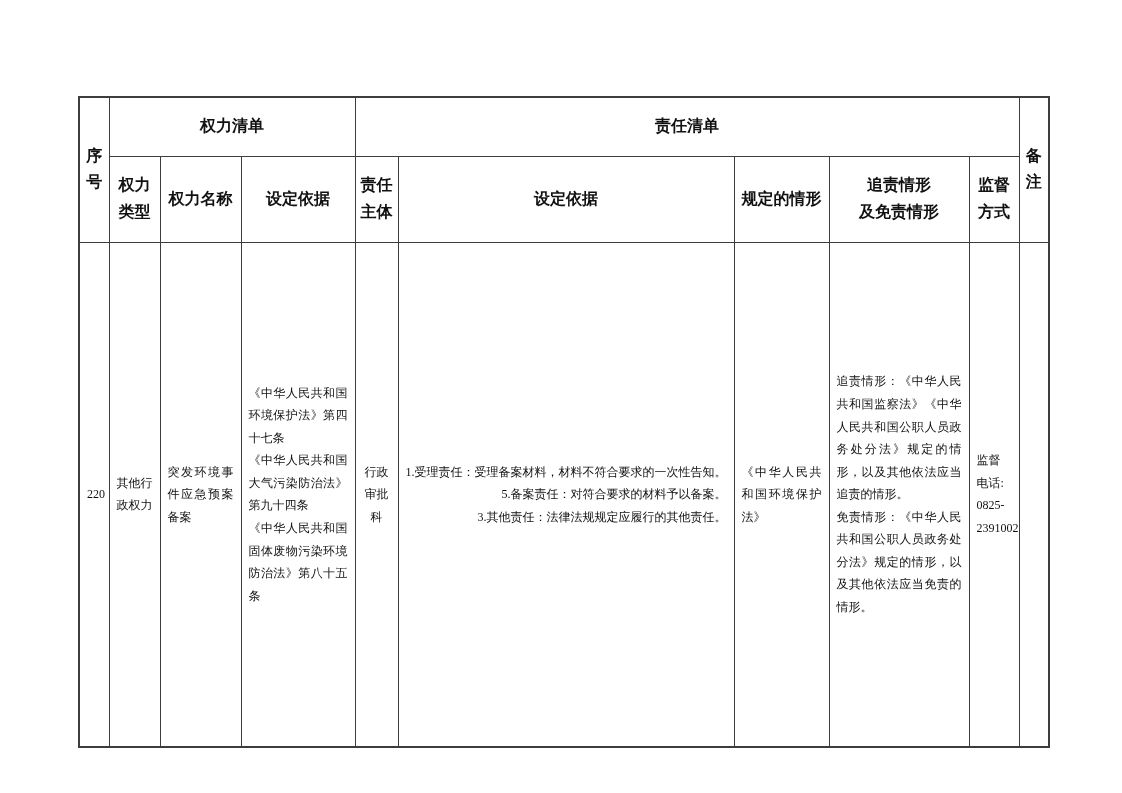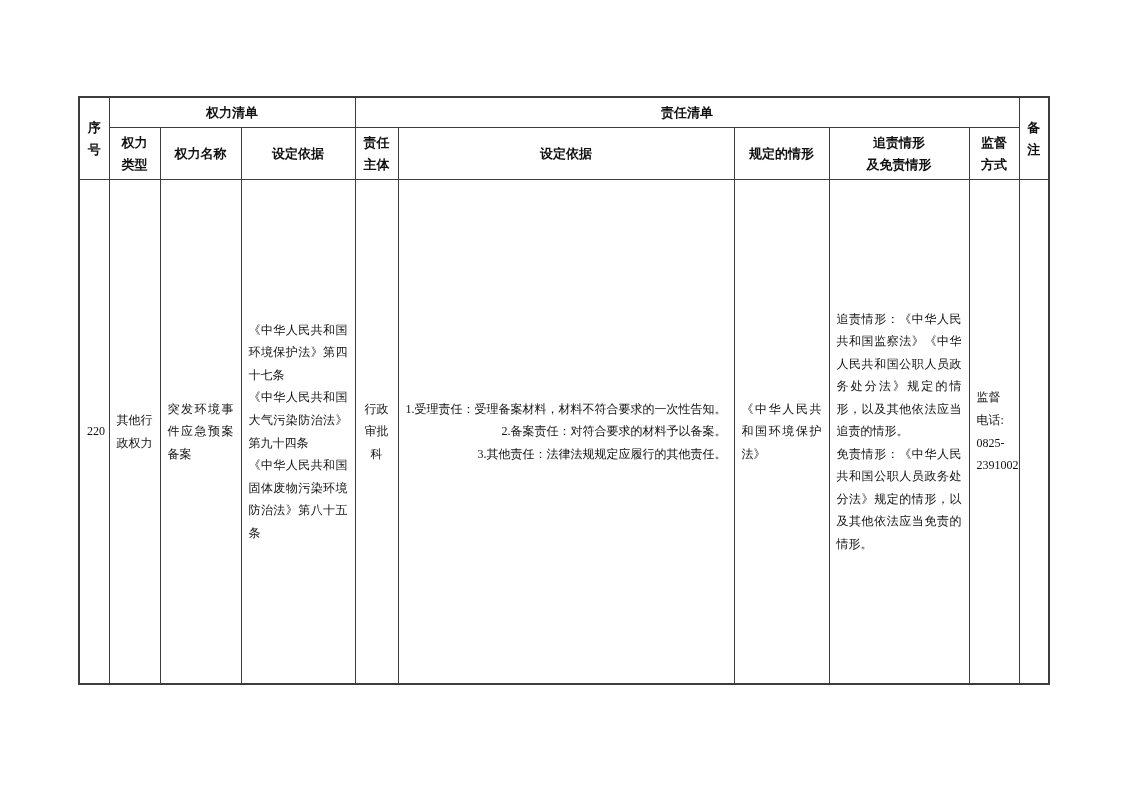--- a/index.html
+++ b/index.html
@@ -24,27 +24,27 @@
     border-collapse: collapse;
     table-layout: fixed;
     border: 2px solid #3d3d3d;
   }
   .prtable th, .prtable td {
     border: 1px solid #3d3d3d;
     vertical-align: middle;
     overflow: hidden;
   }
   .prtable th {
-    font-family: Liberation Serif, serif;
+    font-family: Liberation Mono, monospace;
     font-weight: bold;
-    font-size: 13px;
+    font-size: 16px;
     text-align: center;
     line-height: 1.65;
     white-space: pre-line;
-    padding: 4px 2px;
+    padding: 16px 2px;
     font-weight: 700;
   }
   .prtable td {
     font-size: 12px;
     line-height: 1.88;
     padding: 0 7px;
   }
   .prtable p { margin: 0; }
   tr.hr1 { height: 27px; }
   tr.hr2 { height: 51px; margin-top: 30px; }
@@ -127,21 +127,21 @@
       <td class="c-basis">
         <p>《中华人民共和国环境保护法》第四十七条</p>
         <p>《中华人民共和国大气污染防治法》第九十四条</p>
         <p>《中华人民共和国固体废物污染环境防治法》第八十五条</p>
       </td>
 
       <td class="c-subject">行政审批科</td>
 
       <td class="c-matters">
         <p>1.受理责任：受理备案材料，材料不符合要求的一次性告知。</p>
-        <p>2.备案责任：对符合要求的材料予以备案。</p>
+        <p>5.备案责任：对符合要求的材料予以备案。</p>
         <p>3.其他责任：法律法规规定应履行的其他责任。</p>
       </td>
 
       <td class="c-abasis">《中华人民共和国环境保护法》</td>
 
       <td class="c-situat">
         <p>追责情形：《中华人民共和国监察法》《中华人民共和国公职人员政务处分法》规定的情形，以及其他依法应当追责的情形。</p>
         <p>免责情形：《中华人民共和国公职人员政务处分法》规定的情形，以及其他依法应当免责的情形。</p>
       </td>
 

